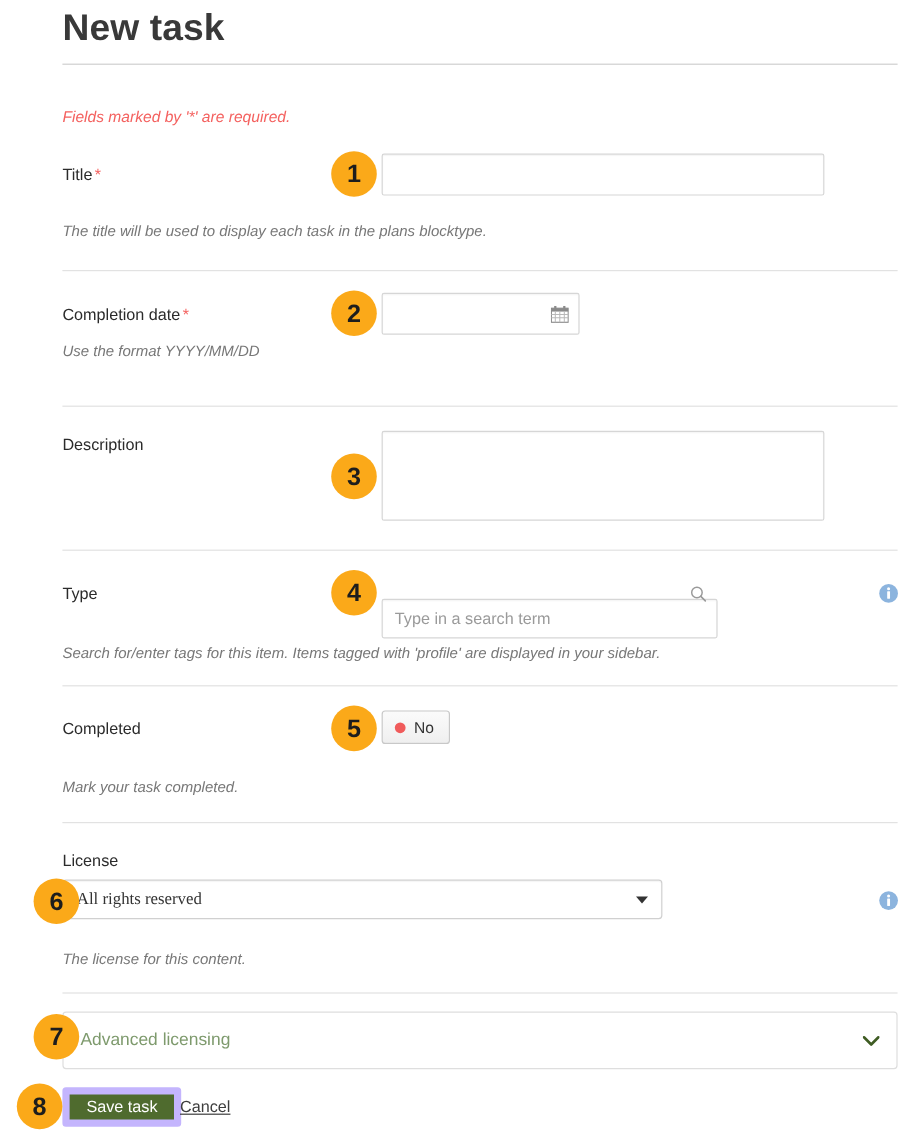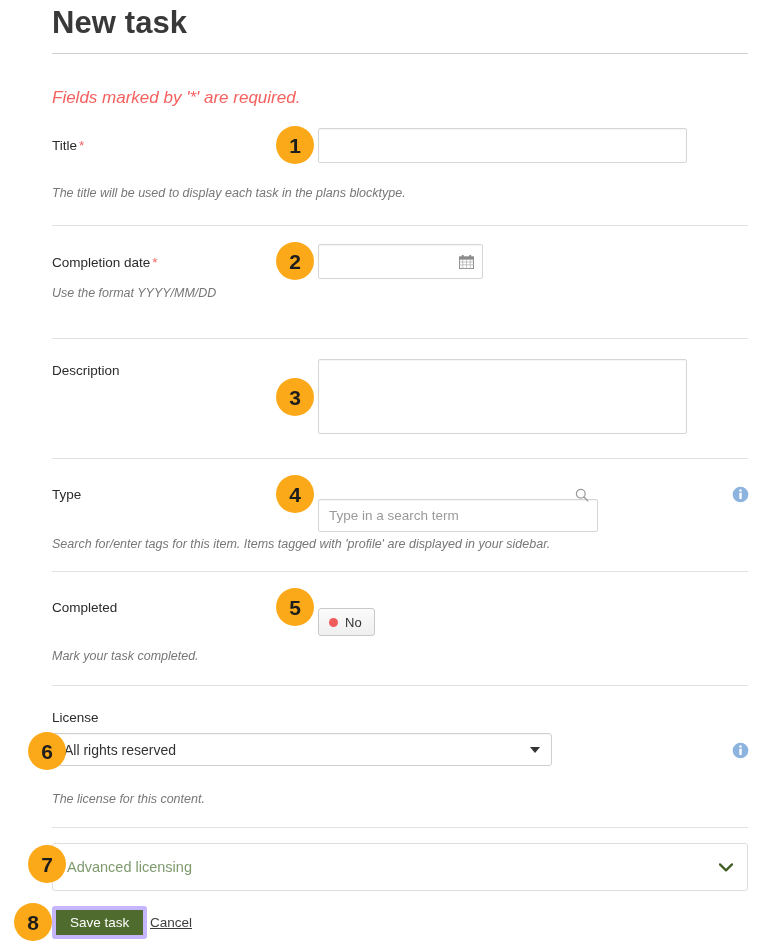--- a/index.html
+++ b/index.html
@@ -37,21 +37,21 @@
     top: 53px;
     width: 696px;
     height: 1px;
     background: #cfcfcf;
   }
 
   .required-note {
     position: absolute;
     left: 52px;
     top: 89px;
-    font-size: 17px;
+    font-size: 13px;
     font-style: italic;
     color: #f4615f;
     line-height: 18px;
   }
 
   
   .rule {
     position: absolute;
     left: 52px;
     width: 696px;
@@ -153,21 +153,20 @@
     gap: 7px;
     background: linear-gradient(#fbfbfb, #efefef);
     border: 1px solid #c8c8c8;
     border-radius: 3px;
     padding: 0 12px 0 10px;
     height: 28px;
     font-family: "Liberation Sans", sans-serif;
     font-size: 13px;
     color: #333;
     cursor: pointer;
-    margin-top: 16px;
   }
   .toggle-dot {
     width: 9px;
     height: 9px;
     border-radius: 50%;
     background: #f05b5b;
     display: inline-block;
     flex: none;
   }
 
@@ -176,21 +175,21 @@
   .lic-select {
     width: 100%;
     height: 100%;
     -webkit-appearance: none;
     -moz-appearance: none;
     appearance: none;
     background: #ffffff;
     border: 1px solid #d0d0d0;
     border-radius: 3px;
     box-shadow: inset 0 1px 1px rgba(0,0,0,0.045);
-    font-family: Liberation Sans, sans-serif;
+    font-family: Liberation Serif, serif;
     font-size: 14px;
     color: #333;
     padding: 0 30px 0 11px;
     outline: none;
     cursor: pointer;
   }
   .sel-caret {
     position: absolute;
     right: 12px;
     top: 50%;
@@ -229,21 +228,21 @@
   .chev {
     margin-right: 14px;
     width: 14px;
     height: 9px;
   }
 
   
   .save-btn {
     position: absolute;
     background: #4f6b2e;
-    border: 4px solid #c4b5fd;
+    border: 6px solid #c4b5fd;
     border-radius: 3px;
     color: #ffffff;
     font-family: "Liberation Sans", sans-serif;
     font-size: 13.5px;
     padding: 0 14px;
     height: 33px;
     cursor: pointer;
   }
   .cancel-link {
     position: absolute;

